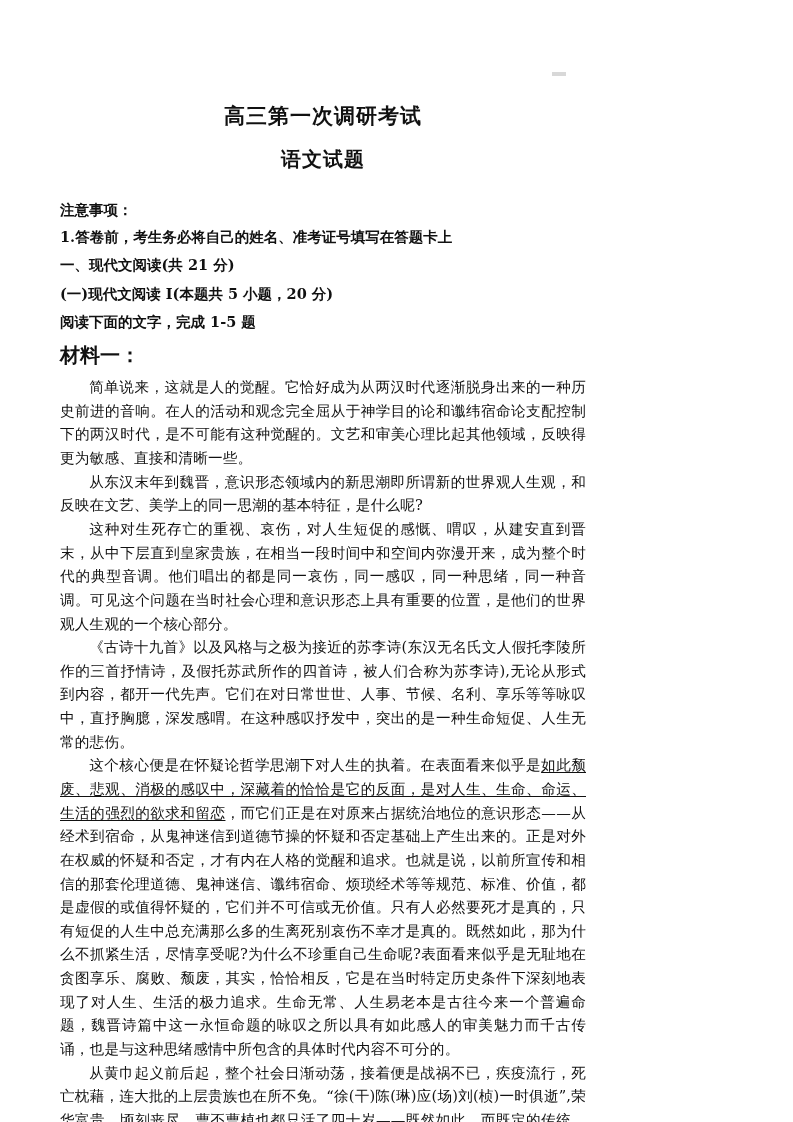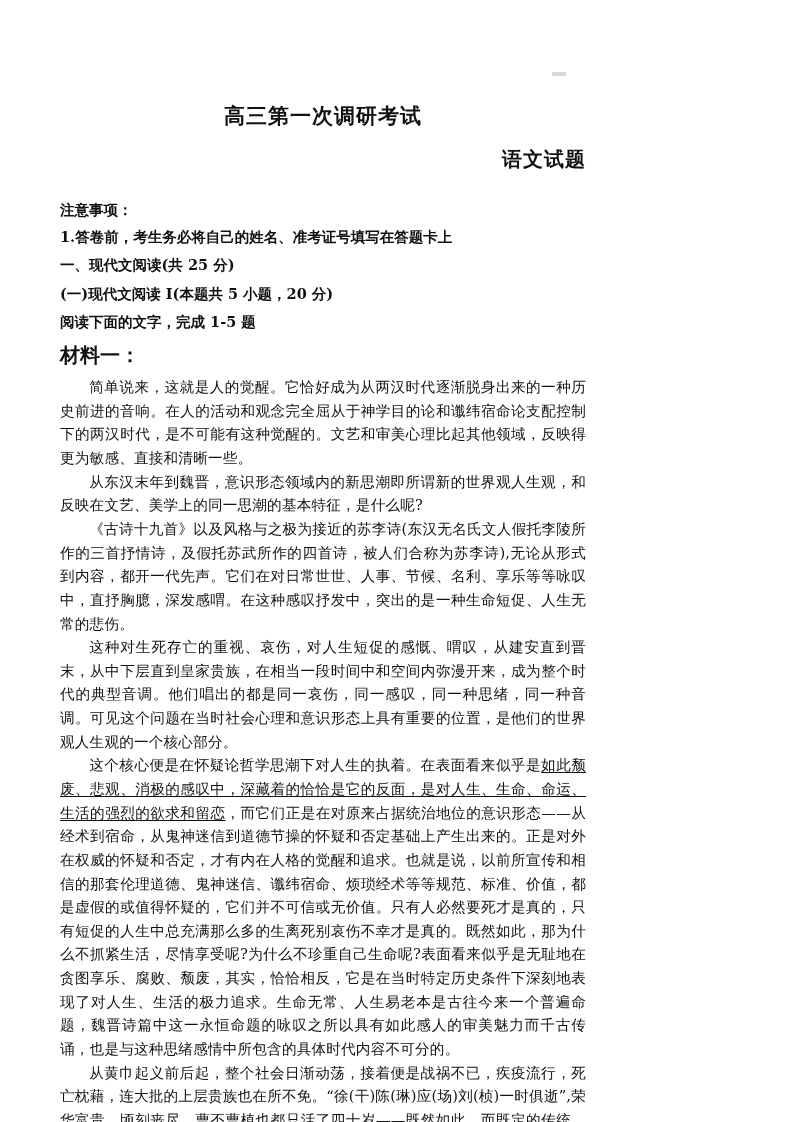--- a/index.html
+++ b/index.html
@@ -33,21 +33,21 @@
   }
   .doc-title {
     text-align: center;
     font-size: 21px;
     font-weight: bold;
     letter-spacing: 1px;
     margin: 30px 0 0 0;
     line-height: 1.5;
   }
   .doc-subtitle {
-    text-align: right;
+    text-align: center;
     font-size: 20px;
     font-weight: bold;
     letter-spacing: 1px;
     margin: 12px 0 8px 0;
     line-height: 1.5;
   }
   .notice-head {
     font-size: 14.5px;
     font-weight: bold;
     margin-top: 22px;
@@ -99,25 +99,25 @@
 <div class="page">
 
   <div class="corner-mark"></div>
 
   <h1 class="doc-title">高三第一次调研考试</h1>
   <h2 class="doc-subtitle">语文试题</h2>
 
   <div class="notice-head">注意事项：</div>
   <div class="notice-item">1.答卷前，考生务必将自己的姓名、准考证号填写在答题卡上</div>
 
-  <div class="section-head">一、现代文阅读(共 25 分)</div>
+  <div class="section-head">一、现代文阅读(共 21 分)</div>
   <div class="sub-head">(一)现代文阅读 I(本题共 5 小题，20 分)</div>
   <div class="instruction">阅读下面的文字，完成 1-5 题</div>
   <div class="material-label">材料一：</div>
 
   <p class="para">简单说来，这就是人的觉醒。它恰好成为从两汉时代逐渐脱身出来的一种历史前进的音响。在人的活动和观念完全屈从于神学目的论和谶纬宿命论支配控制下的两汉时代，是不可能有这种觉醒的。文艺和审美心理比起其他领域，反映得更为敏感、直接和清晰一些。</p>
   <p class="para">从东汉末年到魏晋，意识形态领域内的新思潮即所谓新的世界观人生观，和反映在文艺、美学上的同一思潮的基本特征，是什么呢?</p>
+  <p class="para">这种对生死存亡的重视、哀伤，对人生短促的感慨、喟叹，从建安直到晋末，从中下层直到皇家贵族，在相当一段时间中和空间内弥漫开来，成为整个时代的典型音调。他们唱出的都是同一哀伤，同一感叹，同一种思绪，同一种音调。可见这个问题在当时社会心理和意识形态上具有重要的位置，是他们的世界观人生观的一个核心部分。</p>
   <p class="para">《古诗十九首》以及风格与之极为接近的苏李诗(东汉无名氏文人假托李陵所作的三首抒情诗，及假托苏武所作的四首诗，被人们合称为苏李诗),无论从形式到内容，都开一代先声。它们在对日常世世、人事、节候、名利、享乐等等咏叹中，直抒胸臆，深发感喟。在这种感叹抒发中，突出的是一种生命短促、人生无常的悲伤。</p>
-  <p class="para">这种对生死存亡的重视、哀伤，对人生短促的感慨、喟叹，从建安直到晋末，从中下层直到皇家贵族，在相当一段时间中和空间内弥漫开来，成为整个时代的典型音调。他们唱出的都是同一哀伤，同一感叹，同一种思绪，同一种音调。可见这个问题在当时社会心理和意识形态上具有重要的位置，是他们的世界观人生观的一个核心部分。</p>
   <p class="para">这个核心便是在怀疑论哲学思潮下对人生的执着。在表面看来似乎是<u>如此颓废、悲观、消极的感叹中，深藏着的恰恰是它的反面，是对人生、生命、命运、生活的强烈的欲求和留恋</u>，而它们正是在对原来占据统治地位的意识形态——从经术到宿命，从鬼神迷信到道德节操的怀疑和否定基础上产生出来的。正是对外在权威的怀疑和否定，才有内在人格的觉醒和追求。也就是说，以前所宣传和相信的那套伦理道德、鬼神迷信、谶纬宿命、烦琐经术等等规范、标准、价值，都是虚假的或值得怀疑的，它们并不可信或无价值。只有人必然要死才是真的，只有短促的人生中总充满那么多的生离死别哀伤不幸才是真的。既然如此，那为什么不抓紧生活，尽情享受呢?为什么不珍重自己生命呢?表面看来似乎是无耻地在贪图享乐、腐败、颓废，其实，恰恰相反，它是在当时特定历史条件下深刻地表现了对人生、生活的极力追求。生命无常、人生易老本是古往今来一个普遍命题，魏晋诗篇中这一永恒命题的咏叹之所以具有如此感人的审美魅力而千古传诵，也是与这种思绪感情中所包含的具体时代内容不可分的。</p>
   <p class="para">从黄巾起义前后起，整个社会日渐动荡，接着便是战祸不已，疾疫流行，死亡枕藉，连大批的上层贵族也在所不免。“徐(干)陈(琳)应(场)刘(桢)一时俱逝”,荣华富贵，顷刻丧尽，曹丕曹植也都只活了四十岁——既然如此，而既定的传统、事物、功业、学问、信仰又并不怎么可信可靠，大都是从外面强加给人们的，那么个人存在的意义和价值就突现出来了，如何有意义地自觉地充分把握住这短促而多苦难的人生，使之更为丰富满足，便突现出来了·它实质上标志着一种人的觉醒，即在怀疑和否定旧有传统标准和信仰价值的条件下，人对自己生命、意义、命运的重新发现、思索、把握和追求。</p>
 
 </div>
 
 </body></html>

